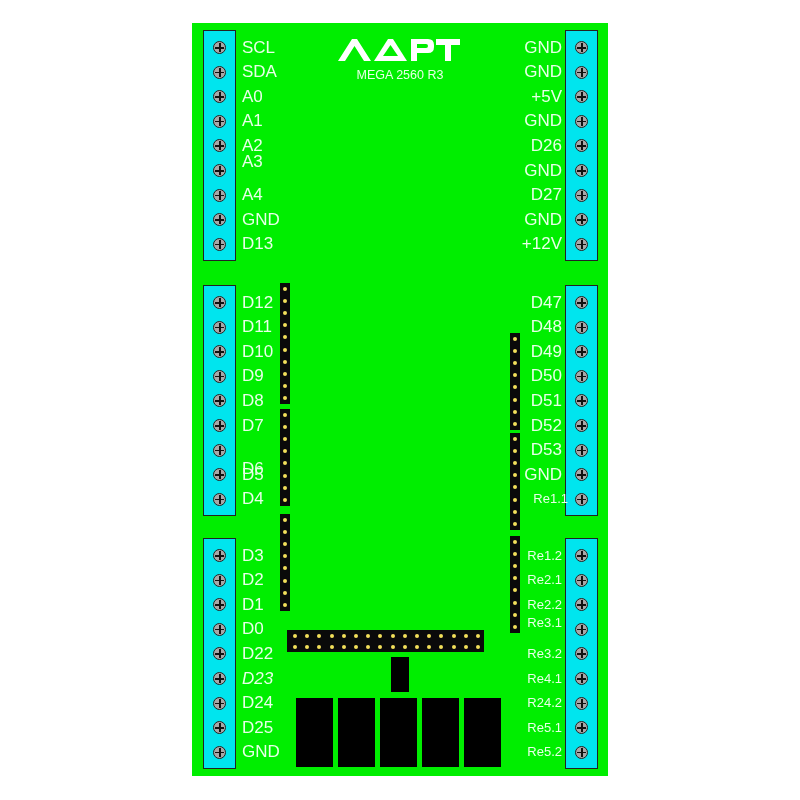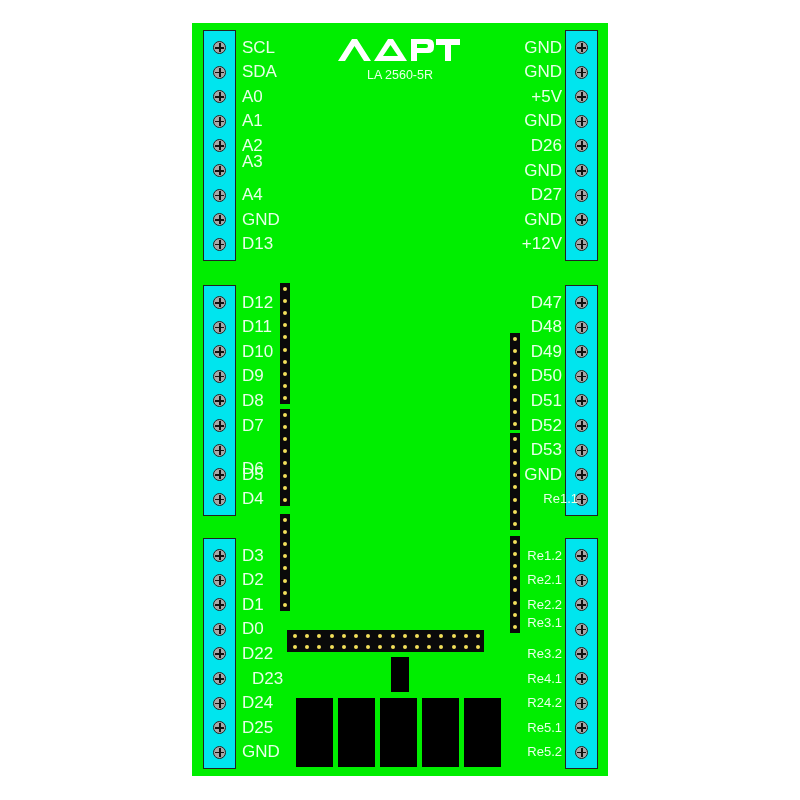--- a/index.html
+++ b/index.html
@@ -29,21 +29,21 @@
   <polygon points="0,24 14,2 19,2 33,24 26,24 16.5,9 7,24" fill="#ffffff"></polygon>
   <polygon points="36,24 50,2 55,2 69,24" fill="#ffffff"></polygon>
   <polygon points="45,19 52.5,8 60,19" fill="#00ee00"></polygon>
   <rect x="73" y="2" width="6" height="22" fill="#ffffff"></rect>
   <path d="M73,2 H90 Q96,2 96,8 V10 Q96,16 90,16 H79 V11 H88 Q90,11 90,9 Q90,7 88,7 H73 Z" fill="#ffffff"></path>
   <rect x="98" y="2" width="24" height="6" fill="#ffffff"></rect>
   <rect x="107" y="2" width="6" height="22" fill="#ffffff"></rect>
 </svg>
 
 <div class="title-text" style="left:290px;top:68px;width:220px;">
-  <div>LA 2560-5R</div>
+  <div>MEGA 2560 R3</div>
 </div>
 
 <div id="blocks">
     <div class="block" style="left: 203px; top: 30px; height: 229px;"></div>
     <div class="screw" style="left: 213px; top: 41px;"></div>
     <span class="lbl" style="top: 38.5px; left: 242px;">SCL</span>
     <div class="screw" style="left: 213px; top: 65.6px;"></div>
     <span class="lbl" style="top: 63.1px; left: 242px;">SDA</span>
     <div class="screw" style="left: 213px; top: 90.2px;"></div>
     <span class="lbl" style="top: 87.7px; left: 242px;">A0</span>
@@ -83,21 +83,21 @@
     <span class="lbl" style="top: 546.5px; left: 242px;">D3</span>
     <div class="screw" style="left: 213px; top: 573.6px;"></div>
     <span class="lbl" style="top: 571.1px; left: 242px;">D2</span>
     <div class="screw" style="left: 213px; top: 598.2px;"></div>
     <span class="lbl" style="top: 595.7px; left: 242px;">D1</span>
     <div class="screw" style="left: 213px; top: 622.8px;"></div>
     <span class="lbl" style="top: 620.3px; left: 242px;">D0</span>
     <div class="screw" style="left: 213px; top: 647.4px;"></div>
     <span class="lbl" style="top: 644.9px; left: 242px;">D22</span>
     <div class="screw" style="left: 213px; top: 672px;"></div>
-    <span class="lbl" style="top: 669.5px; left: 252px;">D23</span>
+    <span class="lbl" style="top: 669.5px; left: 242px; font-style: italic;">D23</span>
     <div class="screw" style="left: 213px; top: 696.6px;"></div>
     <span class="lbl" style="top: 694.1px; left: 242px;">D24</span>
     <div class="screw" style="left: 213px; top: 721.2px;"></div>
     <span class="lbl" style="top: 718.7px; left: 242px;">D25</span>
     <div class="screw" style="left: 213px; top: 745.8px;"></div>
     <span class="lbl" style="top: 743.3px; left: 242px;">GND</span>
     <div class="block" style="left: 565px; top: 30px; height: 229px;"></div>
     <div class="screw" style="left: 575px; top: 41px;"></div>
     <span class="lbl right" style="top: 38.5px; right: 238px;">GND</span>
     <div class="screw" style="left: 575px; top: 65.6px;"></div>
@@ -127,21 +127,21 @@
     <span class="lbl right" style="top: 367.3px; right: 238px;">D50</span>
     <div class="screw" style="left: 575px; top: 394.4px;"></div>
     <span class="lbl right" style="top: 391.9px; right: 238px;">D51</span>
     <div class="screw" style="left: 575px; top: 419px;"></div>
     <span class="lbl right" style="top: 416.5px; right: 238px;">D52</span>
     <div class="screw" style="left: 575px; top: 443.6px;"></div>
     <span class="lbl right" style="top: 441.1px; right: 238px; text-align: center;">D53</span>
     <div class="screw" style="left: 575px; top: 468.2px;"></div>
     <span class="lbl right" style="top: 465.7px; right: 238px;">GND</span>
     <div class="screw" style="left: 575px; top: 492.8px;"></div>
-    <span class="lbl small right" style="top: 492.3px; right: 222px;">Re1.1</span>
+    <span class="lbl small right" style="top: 492.3px; right: 232px;">Re1.1</span>
     <div class="block" style="left: 565px; top: 538px; height: 229px;"></div>
     <div class="screw" style="left: 575px; top: 549px;"></div>
     <span class="lbl small right" style="top: 548.5px; right: 238px;">Re1.2</span>
     <div class="screw" style="left: 575px; top: 573.6px;"></div>
     <span class="lbl small right" style="top: 573.1px; right: 238px;">Re2.1</span>
     <div class="screw" style="left: 575px; top: 598.2px;"></div>
     <span class="lbl small right" style="top: 597.7px; right: 238px;">Re2.2</span>
     <div class="screw" style="left: 575px; top: 622.8px;"></div>
     <span class="lbl small right" style="top: 616px; right: 238px; margin-left: 40px;">Re3.1</span>
     <div class="screw" style="left: 575px; top: 647.4px;"></div>

